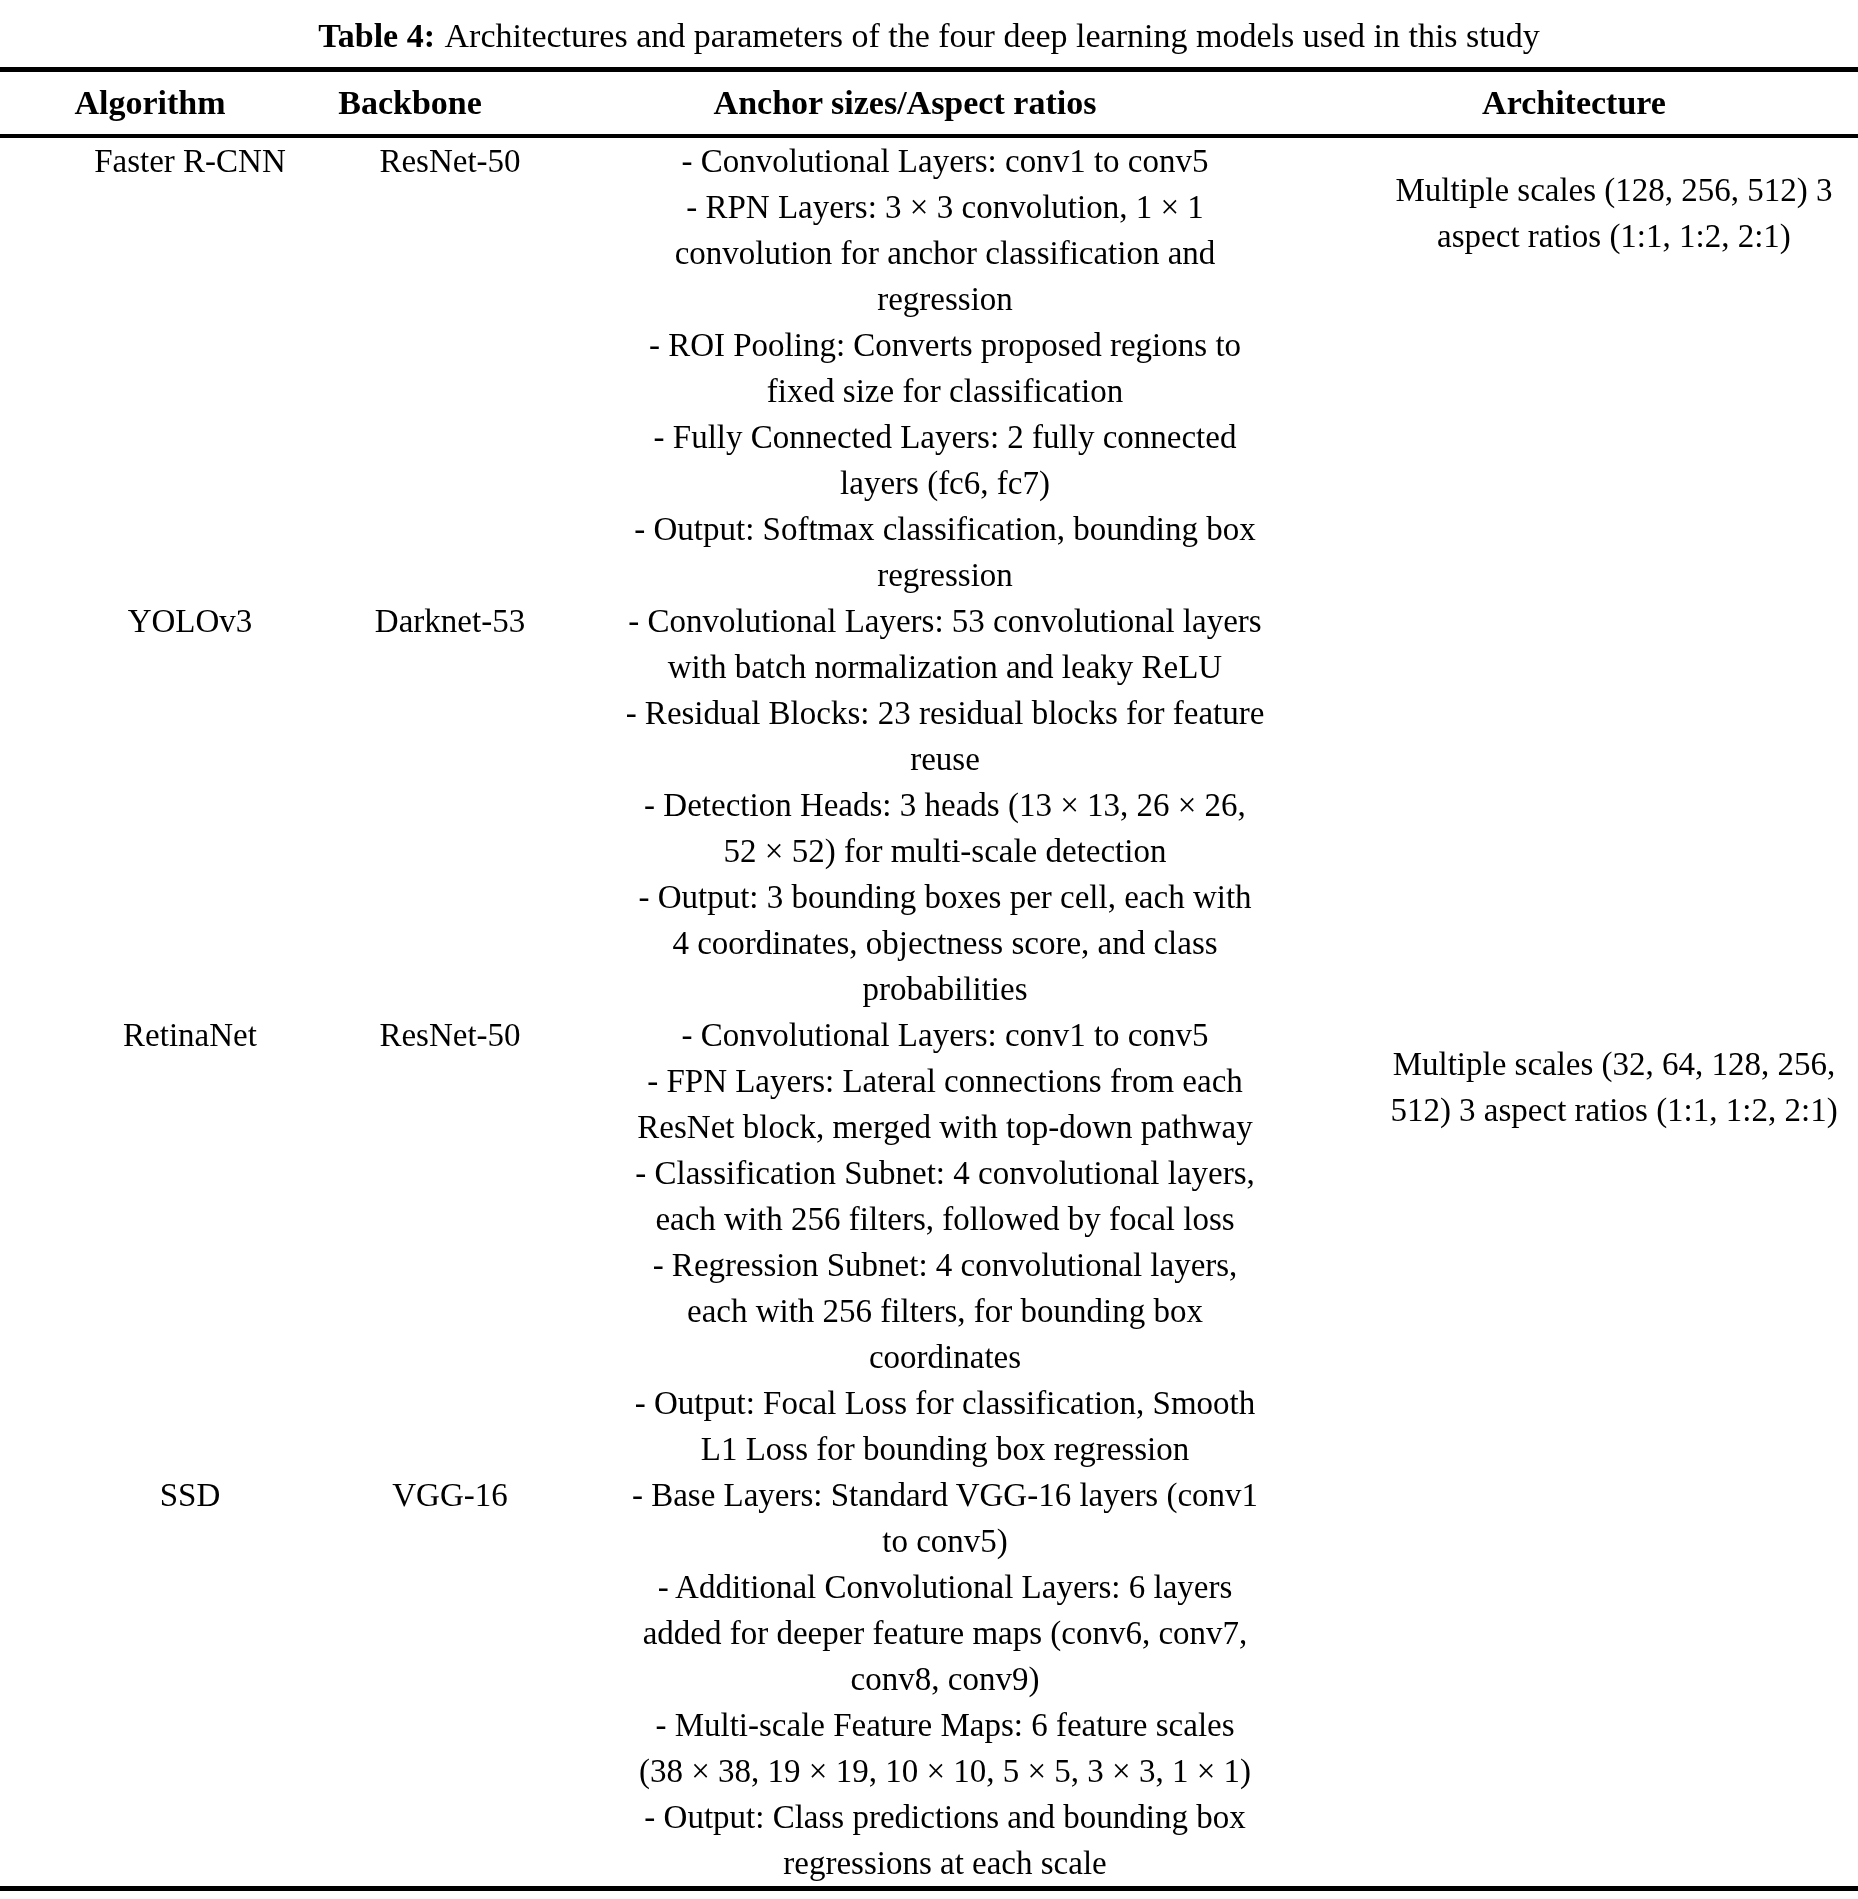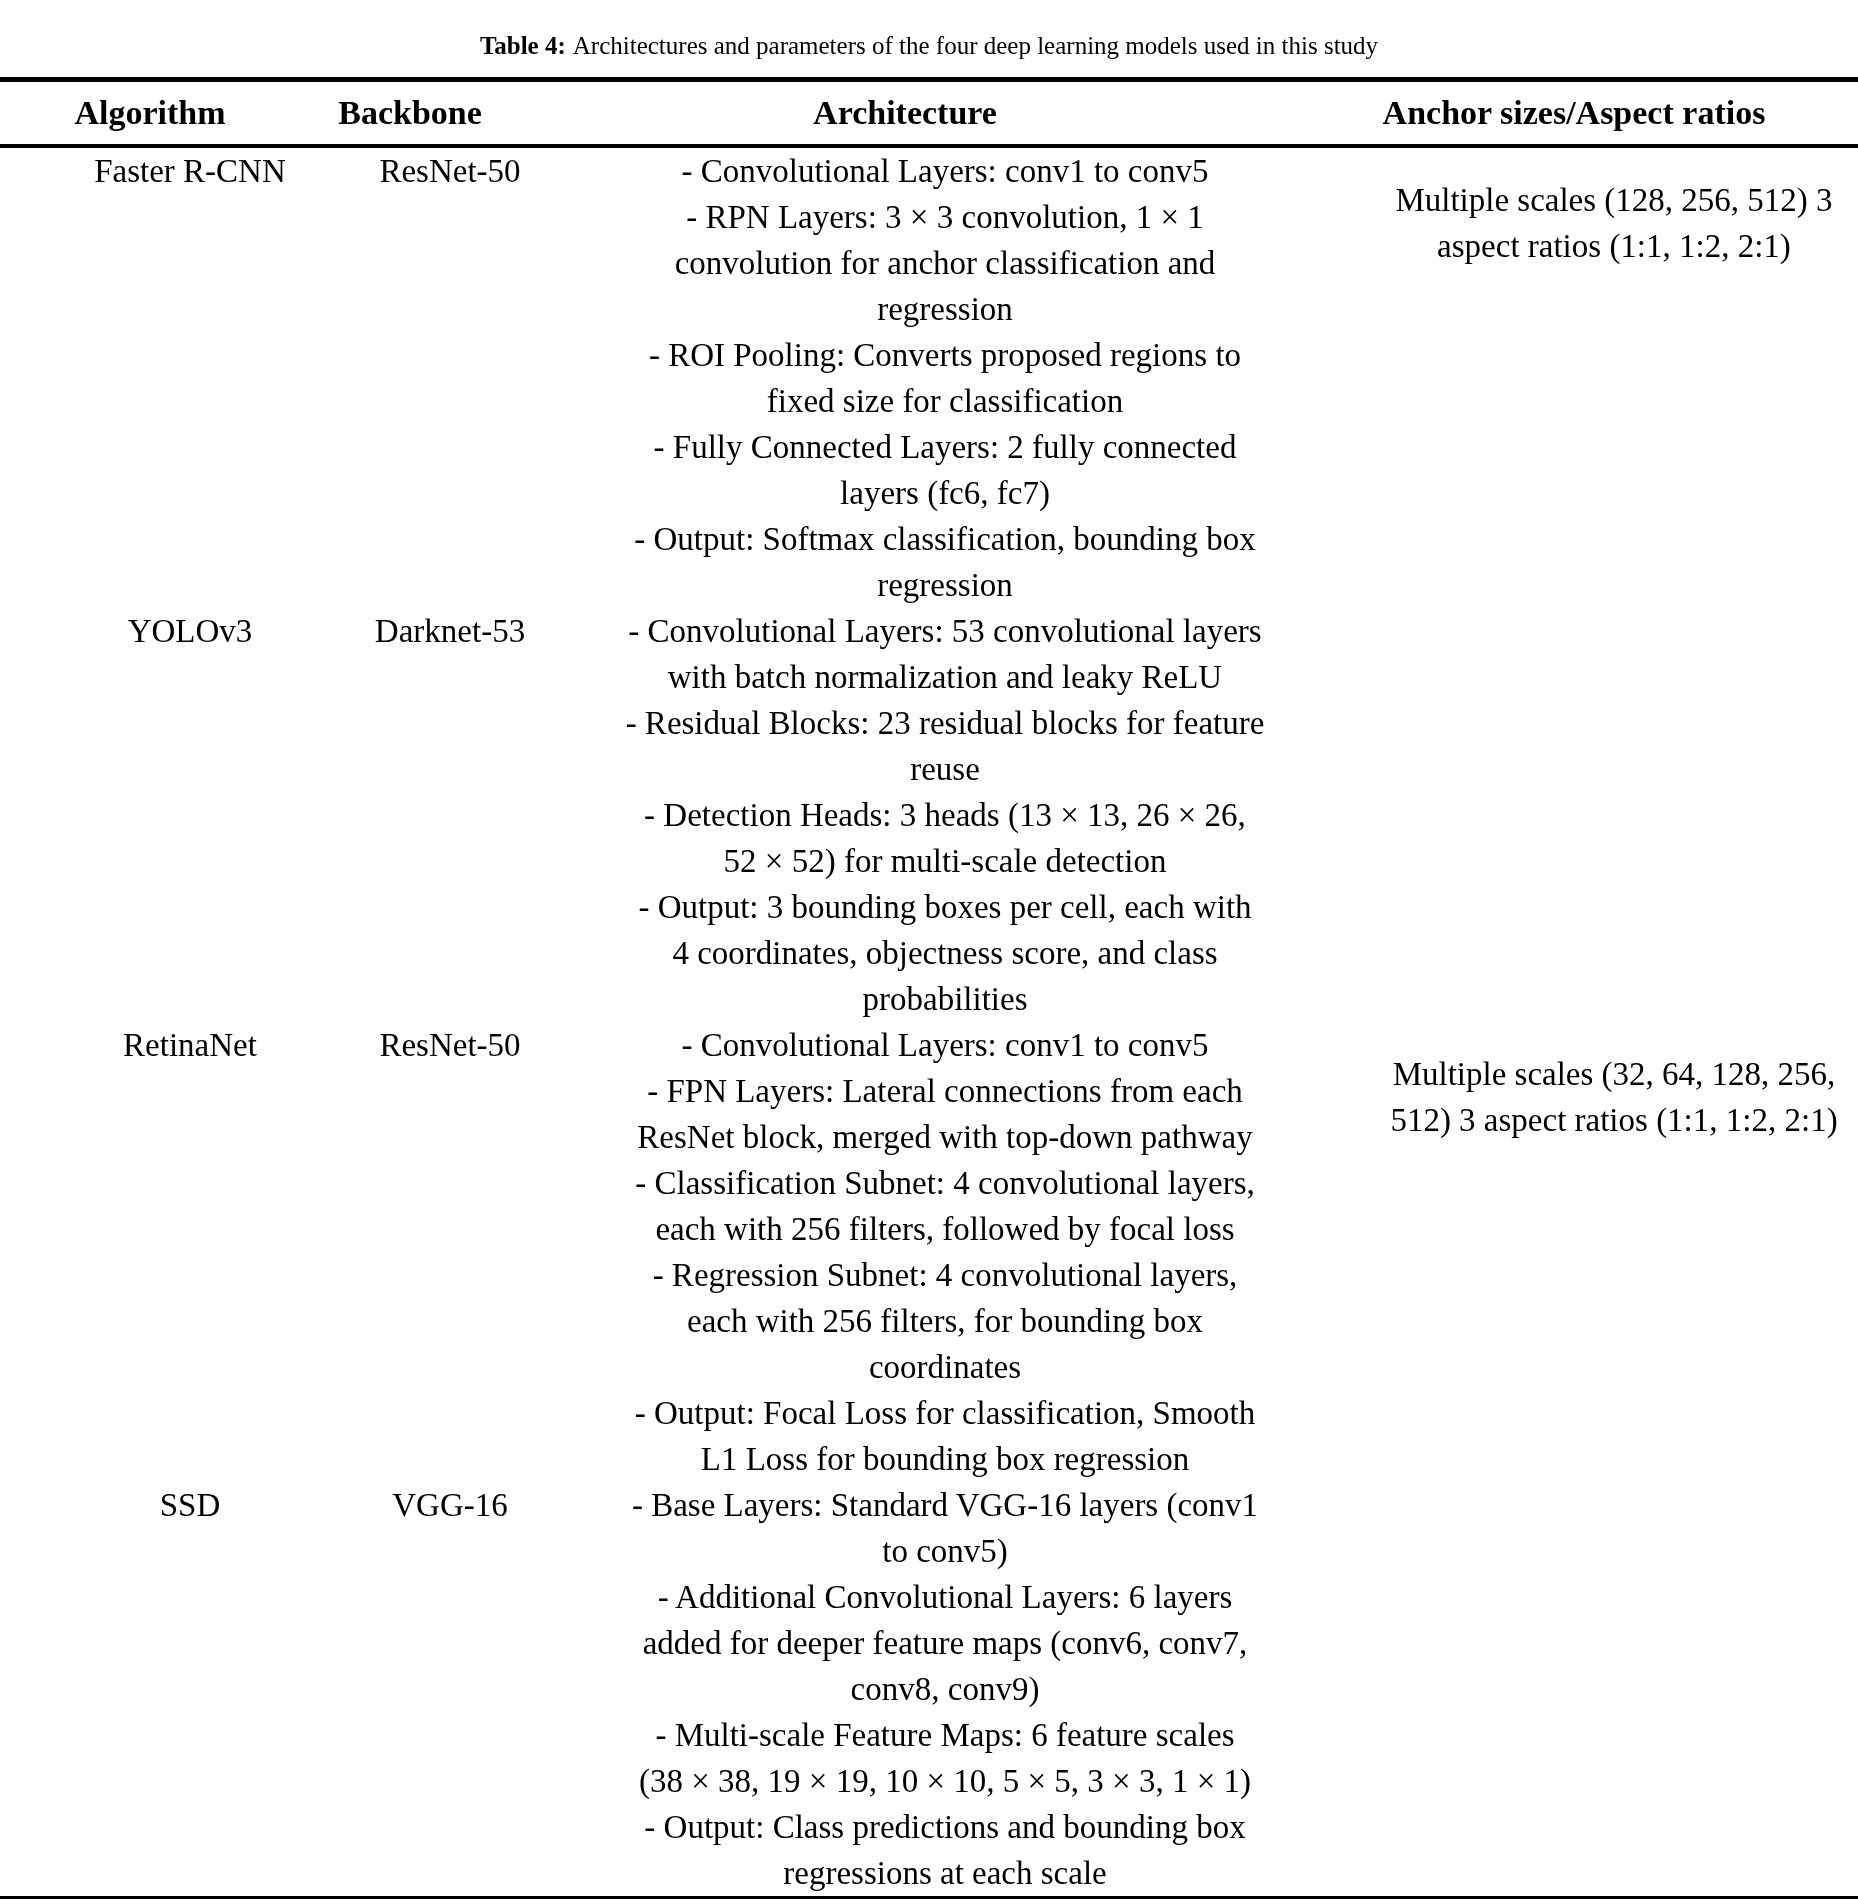--- a/index.html
+++ b/index.html
@@ -11,23 +11,23 @@
     position: relative;
     width: 1858px;
     height: 1899px;
     background: #ffffff;
     color: #000000;
     font-family: "Liberation Serif", "DejaVu Serif", serif;
     overflow: hidden;
   }
   .caption {
     height: 55px;
-    padding-top: 22px;
+    padding-top: 12px;
     text-align: center;
-    font-size: 25px;
+    font-size: 34px;
     line-height: 48px;
   }
   .caption .cap-label {
     font-weight: bold;
     margin-right: 0.28em;
   }
   .rule {
     width: 100%;
     box-sizing: border-box;
   }
@@ -81,22 +81,22 @@
 
   <div class="caption">
     <span class="cap-label">Table 4:</span><span>Architectures and parameters of the four deep learning models used in this study</span>
   </div>
 
   <div class="rule rule-top"></div>
 
   <div class="grid header-row">
     <div class="head-cell">Algorithm</div>
     <div class="head-cell">Backbone</div>
+    <div class="head-cell">Anchor sizes/Aspect ratios</div>
     <div class="head-cell">Architecture</div>
-    <div class="head-cell">Anchor sizes/Aspect ratios</div>
   </div>
 
   <div class="rule rule-mid"></div>
 
   <div class="grid body-row">
     <div class="cell cell-algorithm">Faster R-CNN</div>
     <div class="cell cell-backbone">ResNet-50</div>
     <div class="cell cell-architecture">- Convolutional Layers: conv1 to conv5
 - RPN Layers: 3 × 3 convolution, 1 × 1
 convolution for anchor classification and

